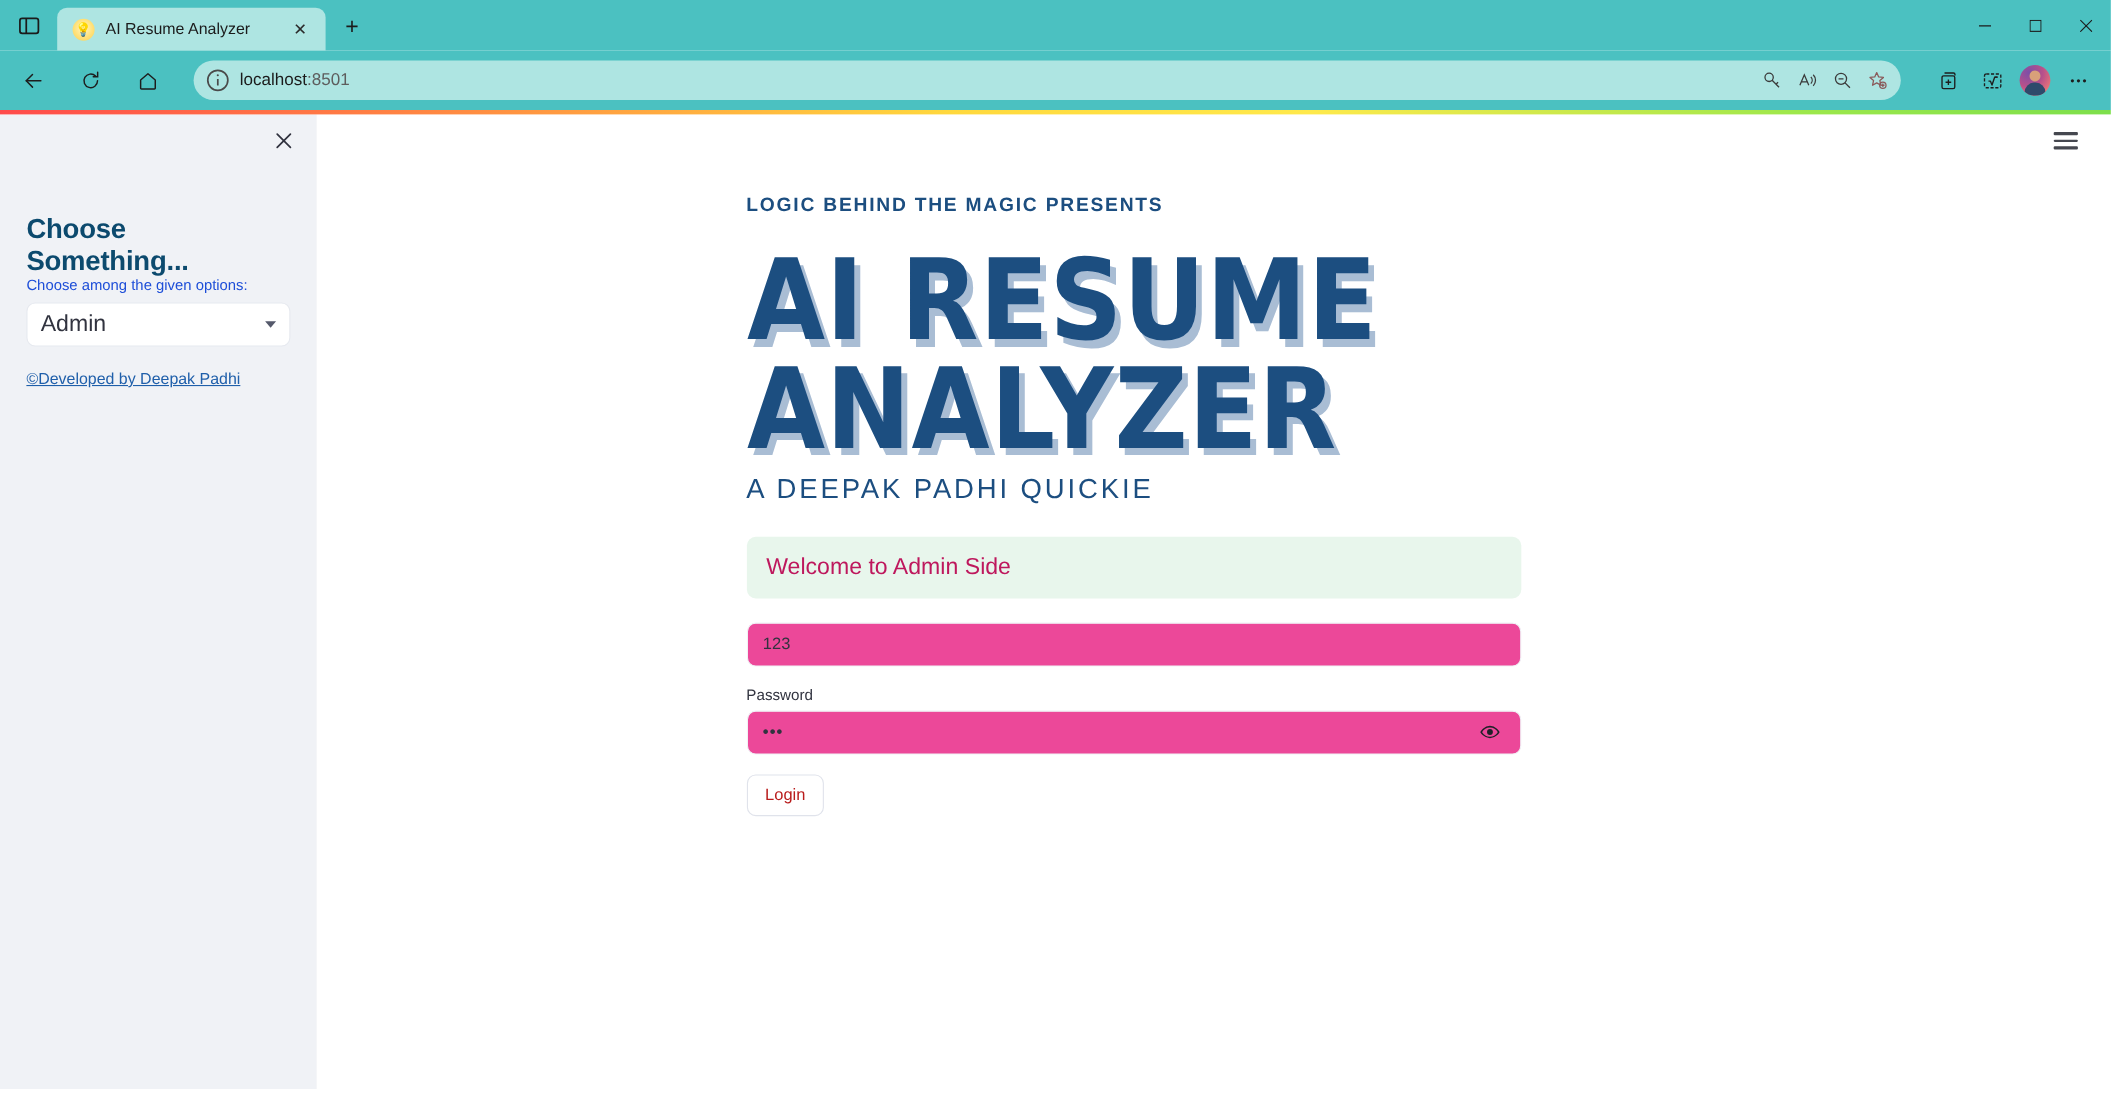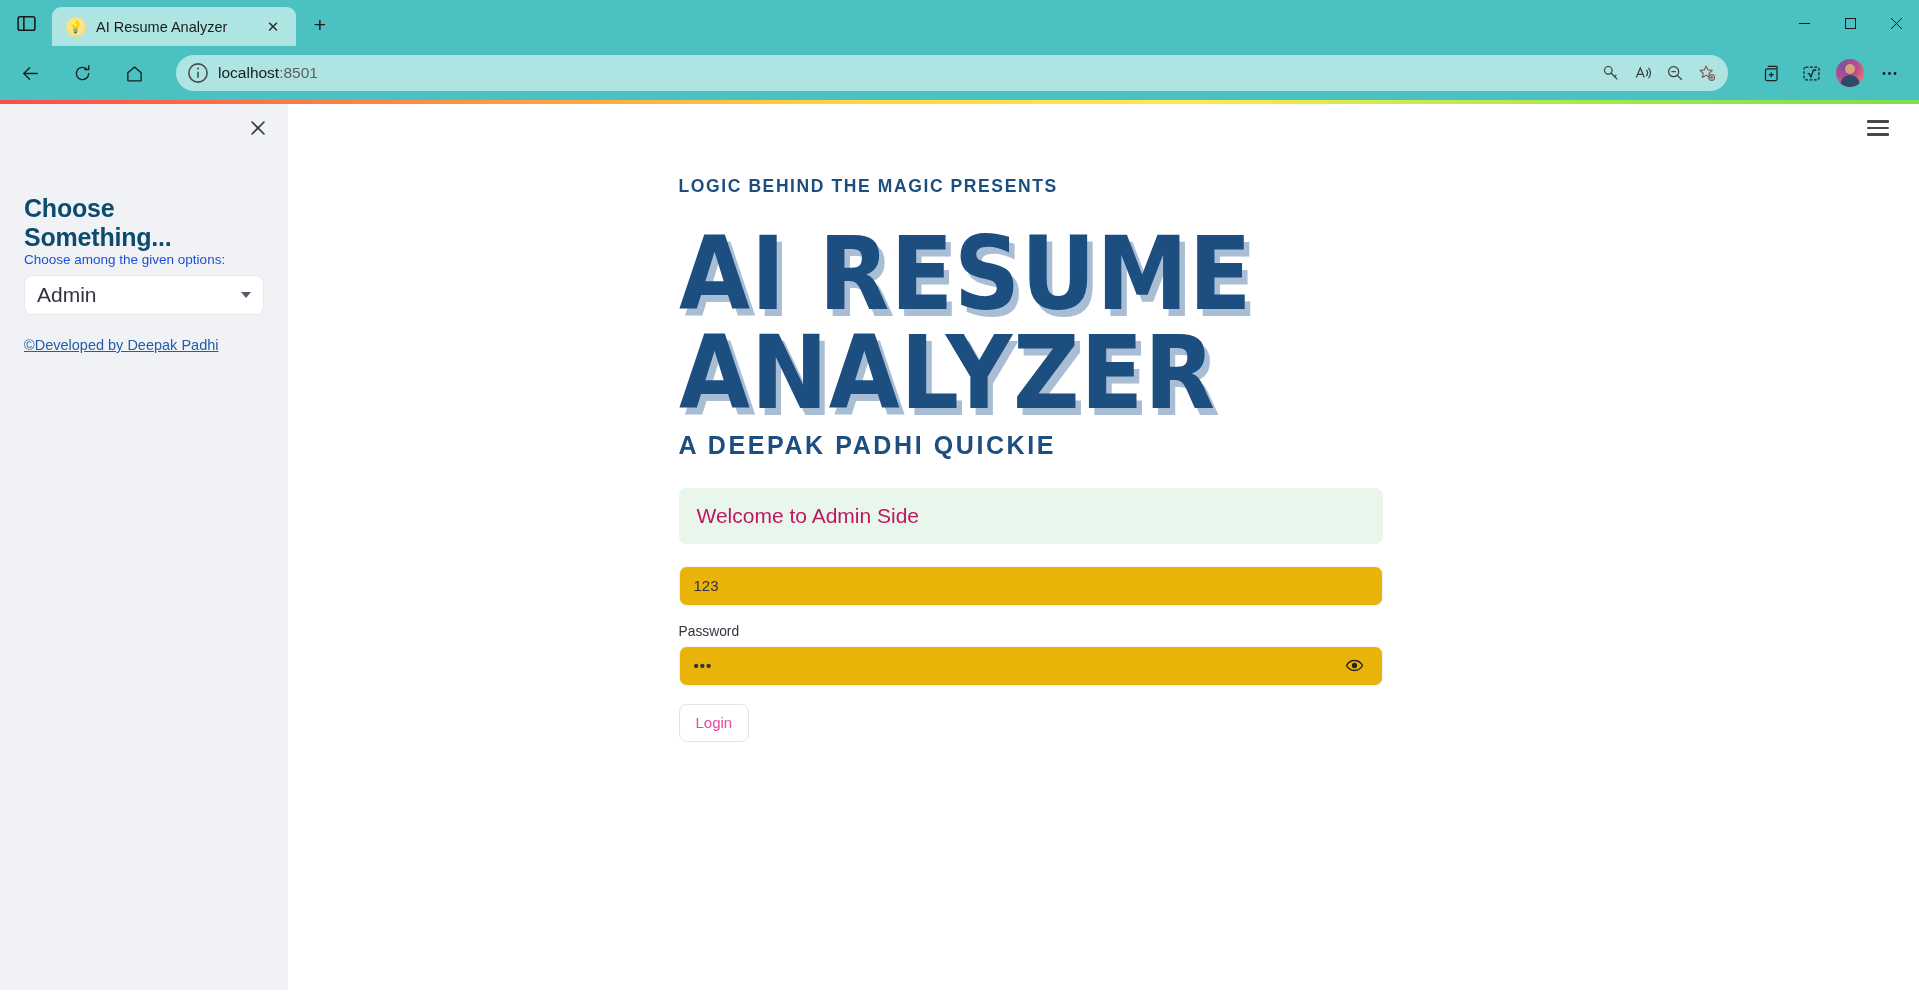--- a/index.html
+++ b/index.html
@@ -192,56 +192,56 @@
     font-family: "DejaVu Sans", sans-serif;
     font-size: 102px; font-weight: 700; line-height: 0.97;
     color: #1c4e80; letter-spacing: 1px;
     text-shadow: 6px 7px 0 #a9bdd4;
     transform: scaleX(0.9); transform-origin: left center;
     margin-bottom: 8px;
   }
   .hero div { white-space: nowrap; }
   .subkicker {
     margin-bottom: 28px;
-    font-size: 25px; font-weight: 700; color: #1c4e80;
+    font-size: 25px; font-weight: 400; color: #1c4e80;
     letter-spacing: 2.6px;
   }
 
   .success-box {
     background: #e8f6ec; border-radius: 8px;
     padding: 16px 18px; margin-bottom: 22px;
     font-size: 21px; color: #be185d;
   }
 
   .field-label {
     font-size: 13.8px; color: #31333f; margin-bottom: 7px;
   }
   .field {
-    height: 40px; background: #eab308;
+    height: 40px; background: #ec4899;
     border: 1px solid #f0f2f6; border-radius: 8px;
     display: flex; align-items: center; padding: 0 14px;
     margin-bottom: 18px; cursor: text;
   }
   .field-val { flex: 1; font-size: 15px; color: #31333f; }
   .field-dots {
     flex: 1; font-size: 15px; color: #31333f;
     letter-spacing: 1px; font-weight: 700;
   }
   .eye-btn {
     width: 26px; height: 26px; flex: none; cursor: pointer;
     display: flex; align-items: center; justify-content: center;
     color: #1f2128;
   }
   .eye-btn svg { width: 19px; height: 19px; }
 
   .login-btn {
     display: inline-flex; align-items: center; justify-content: center;
     height: 38px; padding: 0 16px;
     background: #ffffff; border: 1px solid #e0e3eb; border-radius: 8px;
-    font-size: 15px; color: #ec4899; cursor: pointer;
+    font-size: 15px; color: #b91c1c; cursor: pointer;
     font-family: "Liberation Sans", sans-serif;
   }
 </style>
 </head>
 <body>
 
 <div class="browser">
 
   <div class="tabstrip">
     <div class="tab-sidebar-btn">

